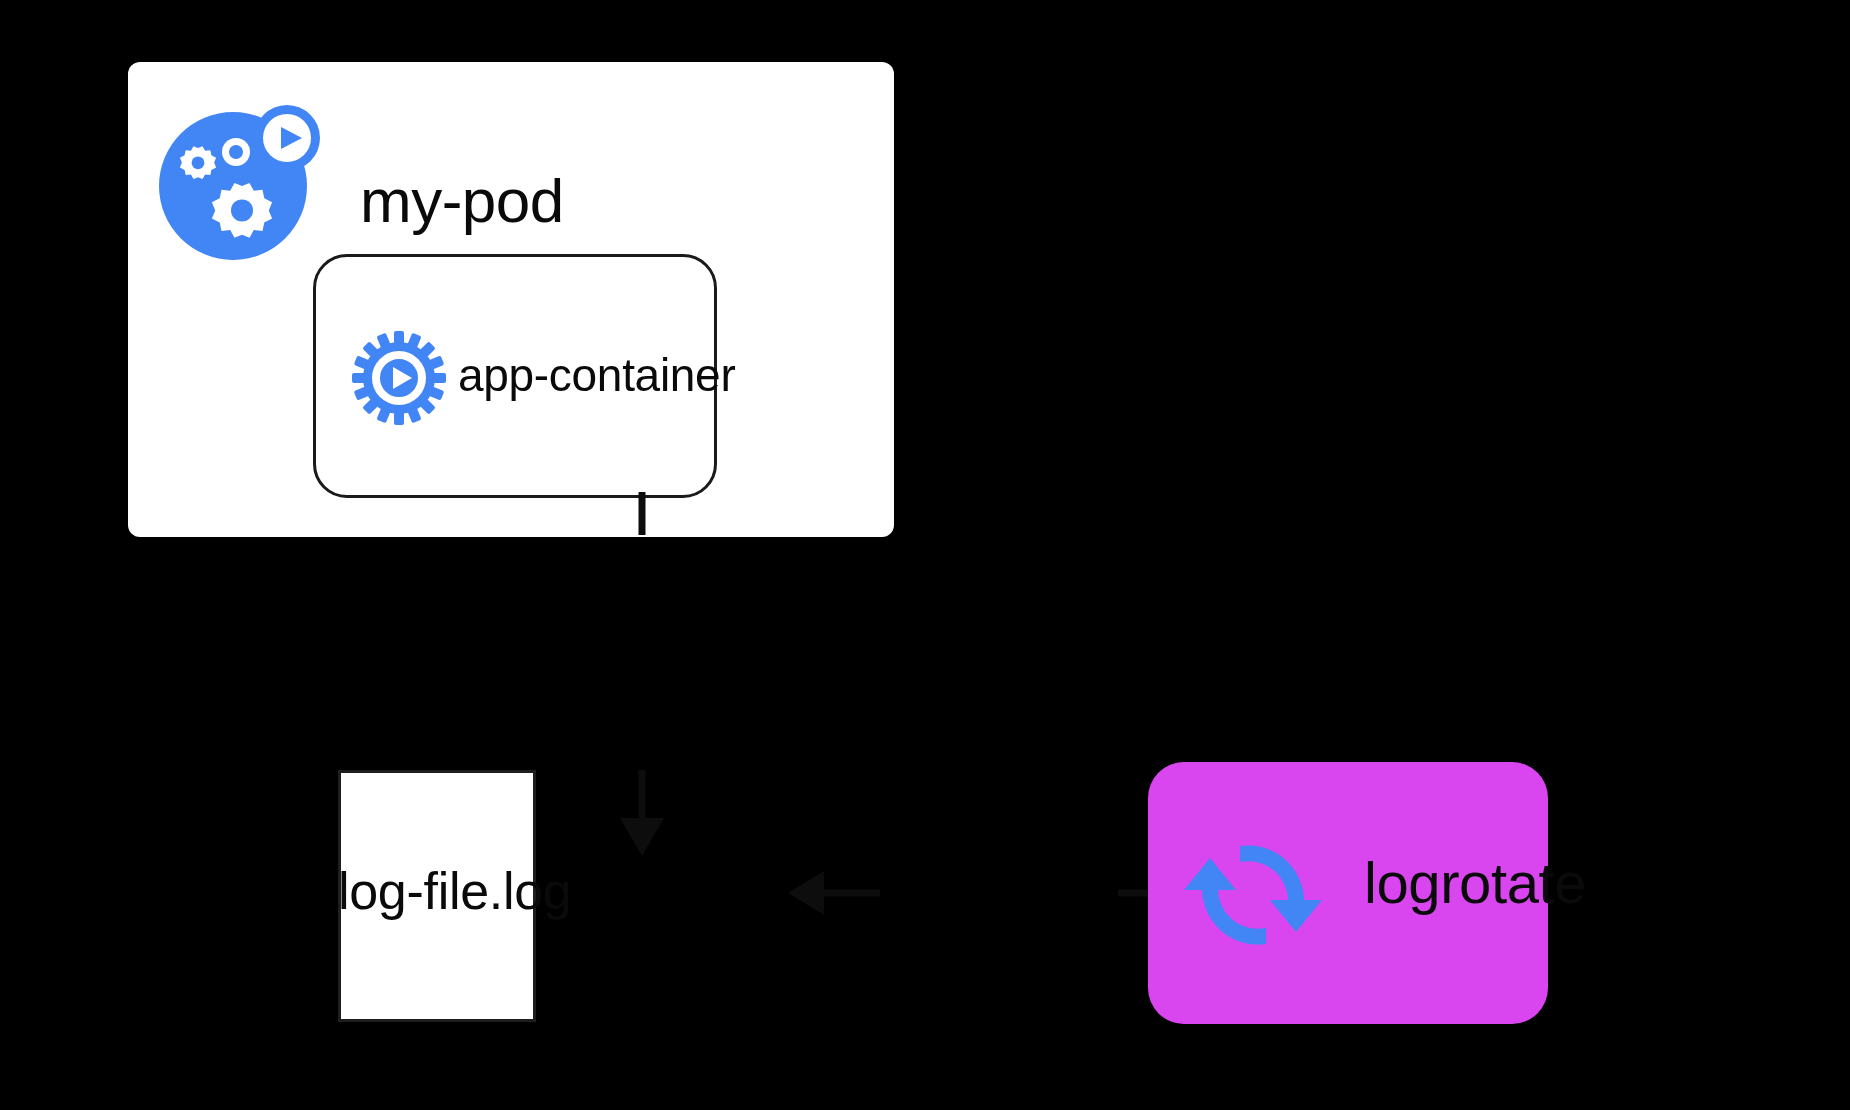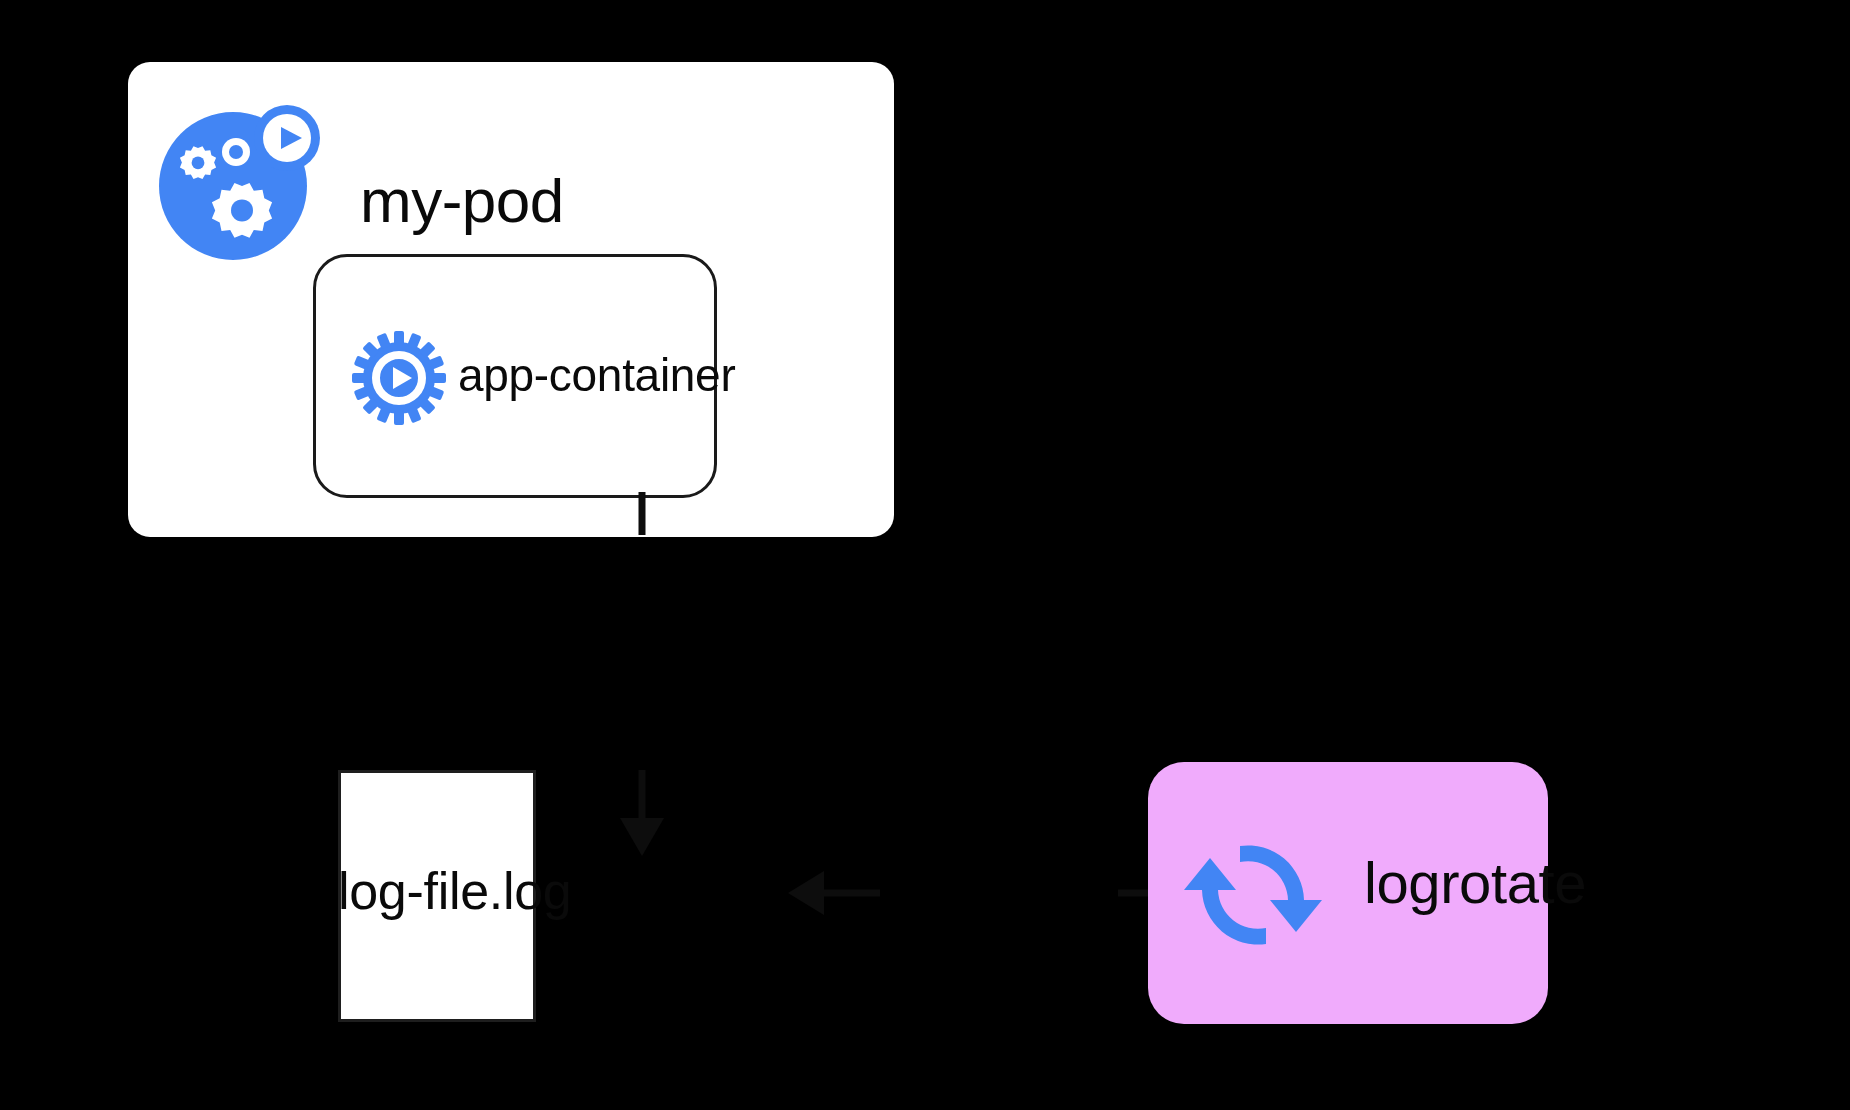--- a/index.html
+++ b/index.html
@@ -17,21 +17,21 @@
   }
 
   
   #pod-card {
     position: absolute;
     left: 128px;
     top: 62px;
     width: 766px;
     height: 475px;
     background: #FFFFFF;
-    border-radius: 22px;
+    border-radius: 12px;
     box-sizing: border-box;
   }
   #pod-title {
     position: absolute;
     left: 232px;
     top: 108px;
     font-size: 62px;
     line-height: 1;
     color: #0A0A0A;
     white-space: nowrap;
@@ -100,21 +100,21 @@
     pointer-events: none;
   }
 
   
   #logrotate-card {
     position: absolute;
     left: 1148px;
     top: 762px;
     width: 400px;
     height: 262px;
-    background: #f0abfc;
+    background: #d946ef;
     border-radius: 36px;
     box-sizing: border-box;
   }
   #logrotate-icon {
     position: absolute;
     left: 30px;
     top: 58px;
     width: 150px;
     height: 150px;
   }

